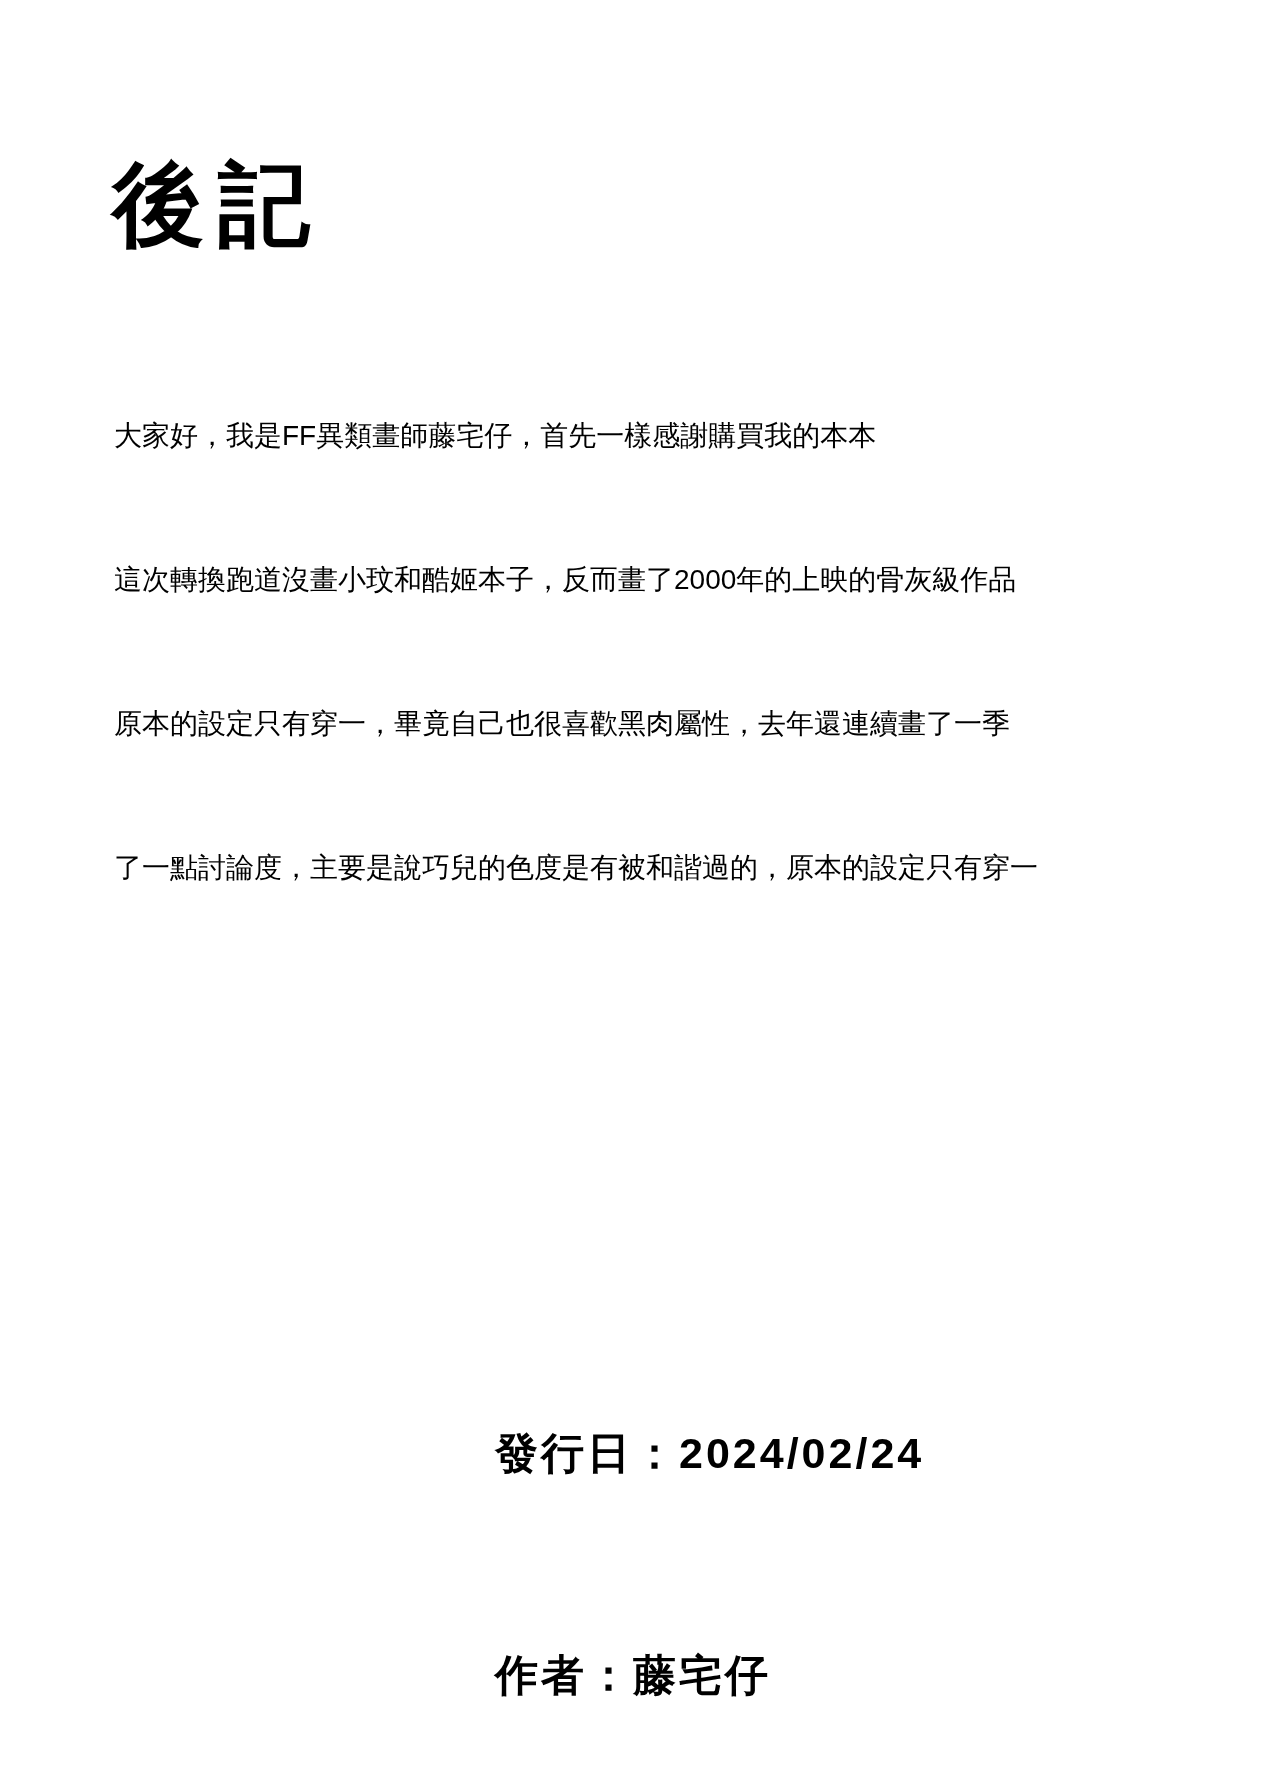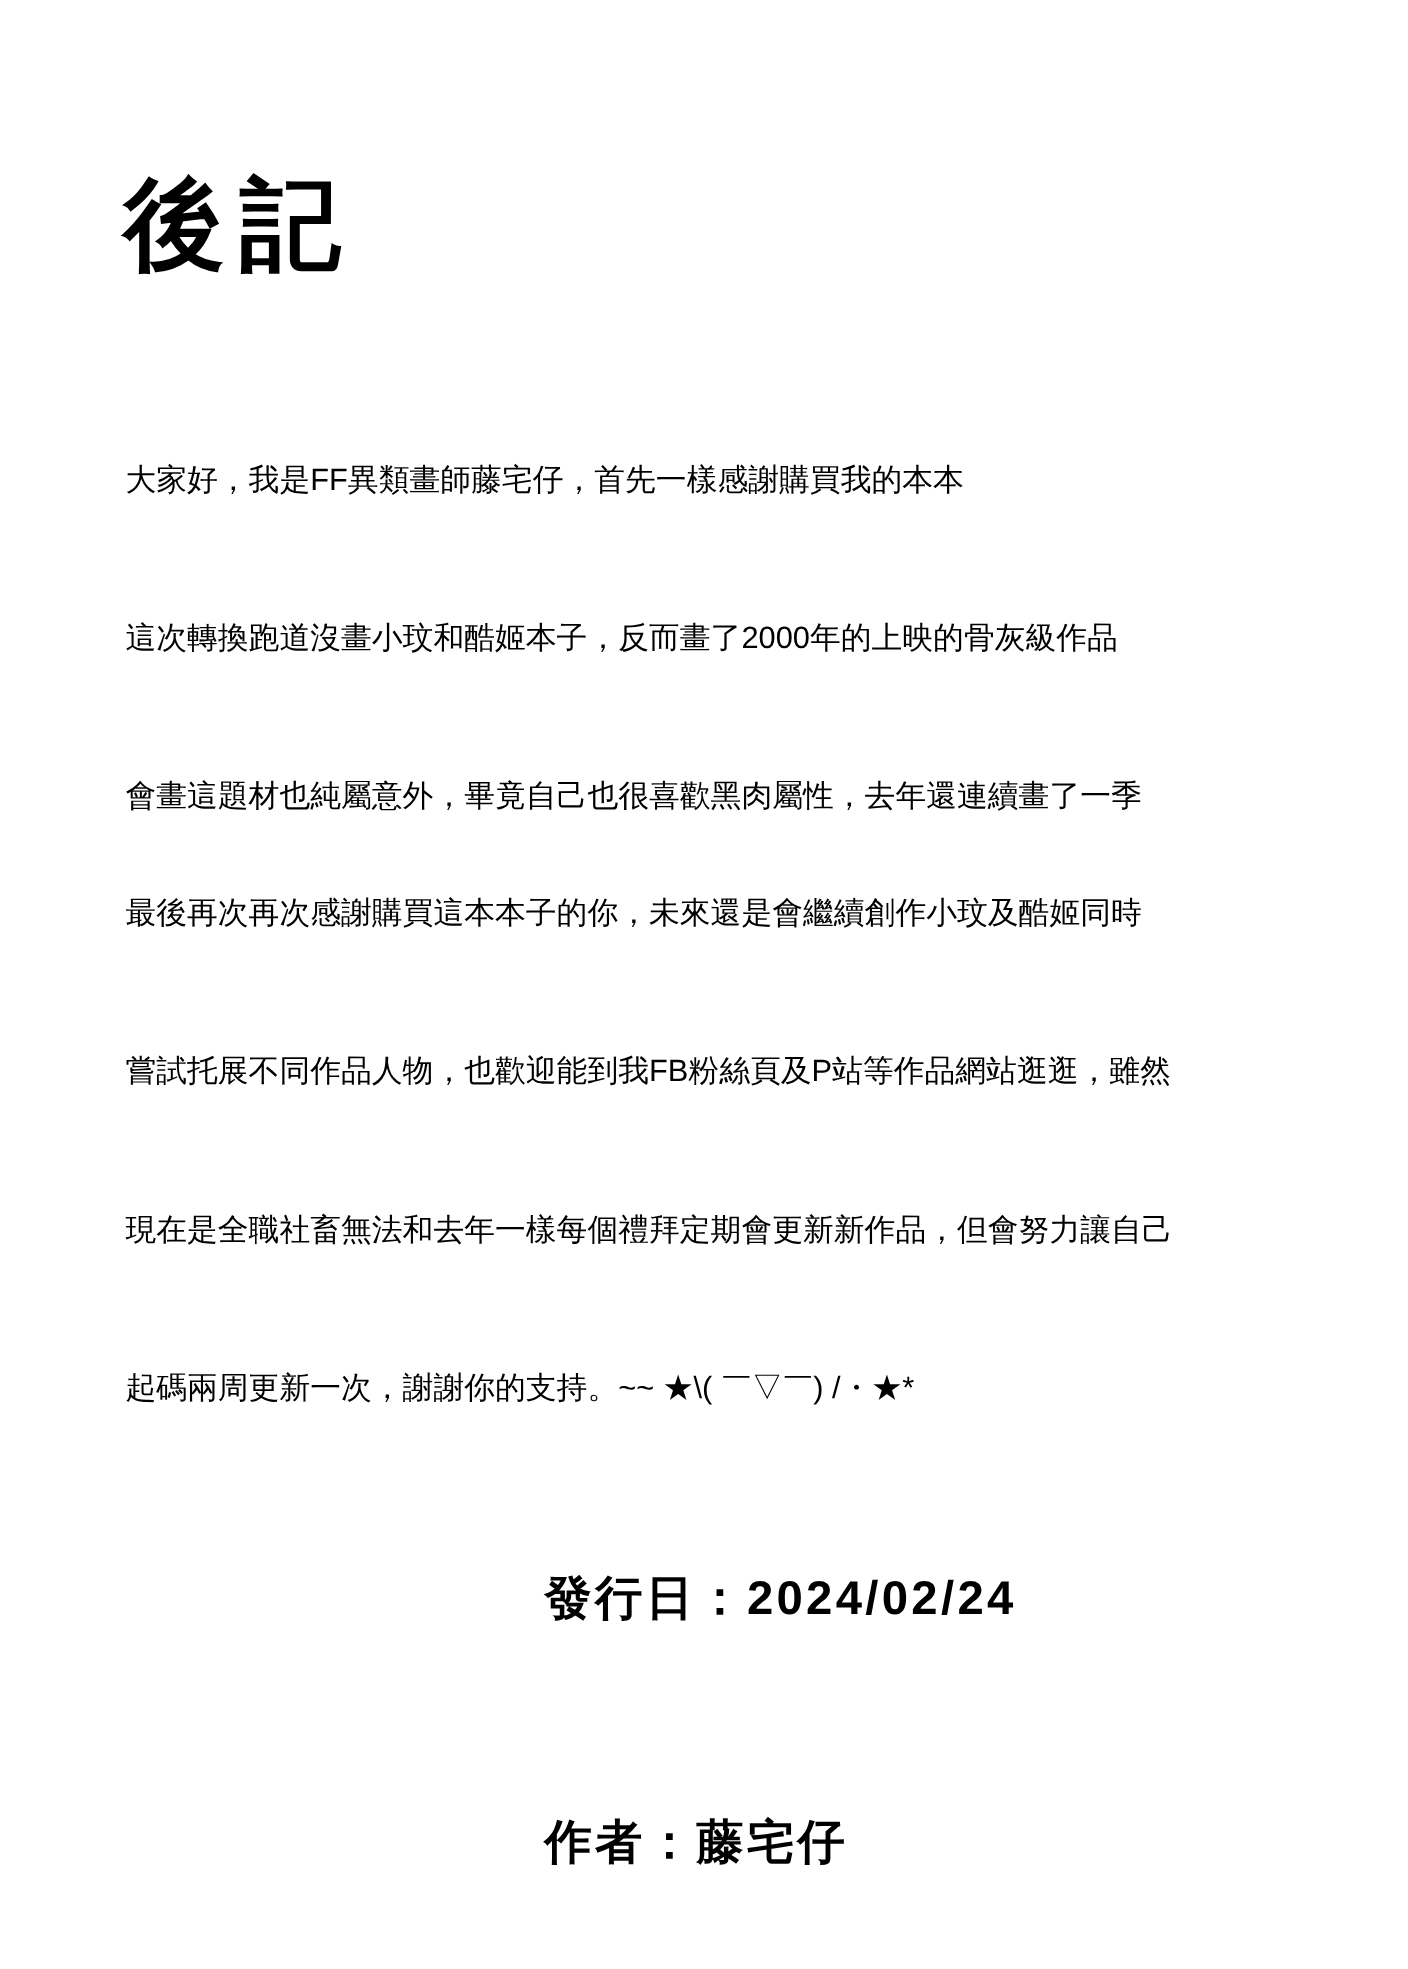--- a/index.html
+++ b/index.html
@@ -52,29 +52,24 @@
 </head>
 <body>
 
 <div class="page">
 
   <h1 class="page-title">後記</h1>
 
   <div class="body-para para-1">
     <span class="text-line">大家好，我是FF異類畫師藤宅仔，首先一樣感謝購買我的本本</span>
     <span class="text-line">這次轉換跑道沒畫小玟和酷姬本子，反而畫了2000年的上映的骨灰級作品</span>
-    <span class="text-line">會畫這題材也純屬意外，畢竟自己也很喜歡黑肉屬性，去年還連續畫了一季</span>
+    <span class="text-line">原本的設定只有穿一，畢竟自己也很喜歡黑肉屬性，去年還連續畫了一季</span>
+    <span class="text-line">了一點討論度，主要是說巧兒的色度是有被和諧過的，原本的設定只有穿一</span>
   </div>
 
-  <div class="body-para para-2">
-    <span class="text-line">最後再次再次感謝購買這本本子的你，未來還是會繼續創作小玟及酷姬同時</span>
-    <span class="text-line">嘗試托展不同作品人物，也歡迎能到我FB粉絲頁及P站等作品網站逛逛，雖然</span>
-    <span class="text-line">現在是全職社畜無法和去年一樣每個禮拜定期會更新新作品，但會努力讓自己</span>
-    <span class="text-line">起碼兩周更新一次，謝謝你的支持。~~ ★\( ￣▽￣) /・★*</span>
-  </div>
 
   <div class="colophon">
     <span class="text-line">發行日：2024/02/24</span>
     <span class="text-line">作者：藤宅仔</span>
     
     
   </div>
 
 </div>
 

